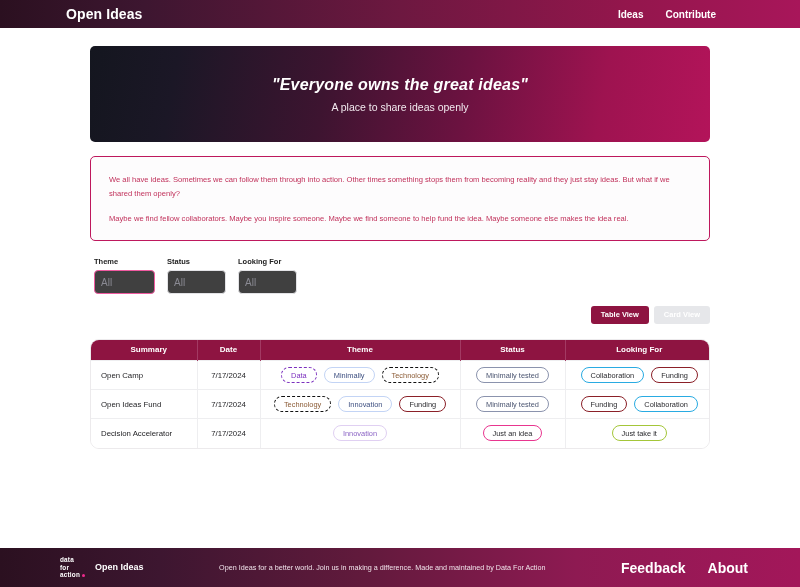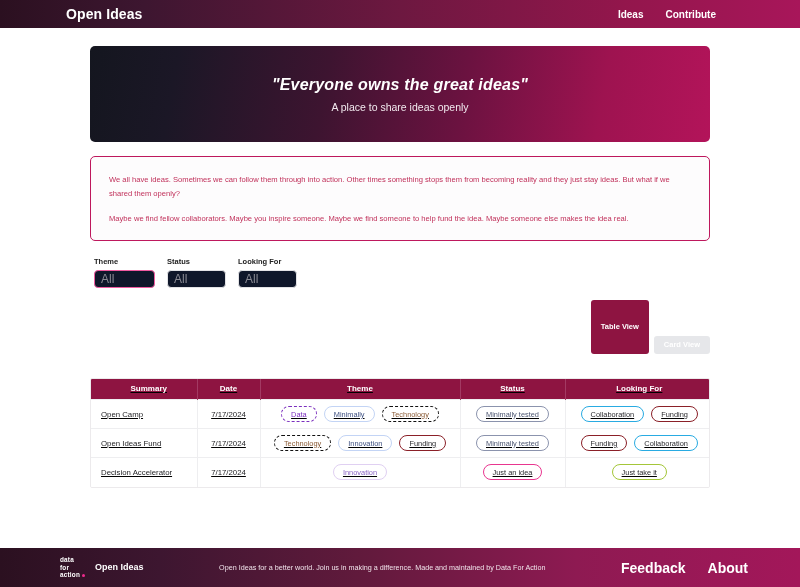--- a/index.html
+++ b/index.html
@@ -49,38 +49,38 @@
   }
   .intro-p { color: #c0305a; font-size: 7.6px; line-height: 1.85; margin-bottom: 11px; }
   .intro-p:last-child { margin-bottom: 0; }
   .intro-strong { color: #b62a52; font-size: 7.6px; font-weight: bold; line-height: 1.85; }
 
   
   .filters { margin-top: 16px; display: flex; gap: 12px; padding-left: 4px; }
   .filter { display: flex; flex-direction: column; gap: 4px; }
   .filter-label { font-size: 7.5px; color: #222; font-weight: bold; }
   .filter-select {
-    width: 59px; height: 18px;
+    width: 59px; height: 24px;
     border: 1px solid #e3e3e6; border-radius: 4px;
-    background: #0f172a; color: #8a8a93; font-size: 12px;
+    background: #404040; color: #8a8a93; font-size: 10px;
     display: flex; align-items: center; padding-left: 6px;
   }
   .filter-select.focused { border: 1.6px solid #ef5aa0; width: 61px; }
 
   
   .view-toggle { display: flex; justify-content: flex-end; gap: 5px; margin-top: 12px; }
   .view-btn {
     font-size: 7.5px; font-weight: bold; border-radius: 3px;
     padding: 5px 10px; border: none; cursor: pointer; line-height: 1;
   }
   .view-btn.active { background: #8e1441; color: #ffffff; }
-  .view-btn.inactive { background: #e6e7ea; color: #ffffff; margin-top: 36px; }
-
-  
-  .table-wrap { margin-top: 24px; border: 1px solid #eceaec; border-radius: 2px; overflow: hidden; text-decoration: underline; }
+  .view-btn.inactive { background: #e6e7ea; color: #ffffff; }
+
+  
+  .table-wrap { margin-top: 15px; border: 1px solid #eceaec; border-radius: 9px; overflow: hidden; }
   table.ideas { width: 100%; border-collapse: collapse; table-layout: fixed; }
   table.ideas thead th {
     background: #8e1441; color: #ffffff; font-size: 8px; font-weight: bold;
     height: 21px; text-align: center; border-right: 1px solid #a33a63;
   }
   table.ideas thead th:last-child { border-right: none; }
   table.ideas tbody td {
     border-top: 1px solid #eeeef0; border-right: 1px solid #eeeef0;
     height: 29px; vertical-align: middle; background: #fff;
   }

